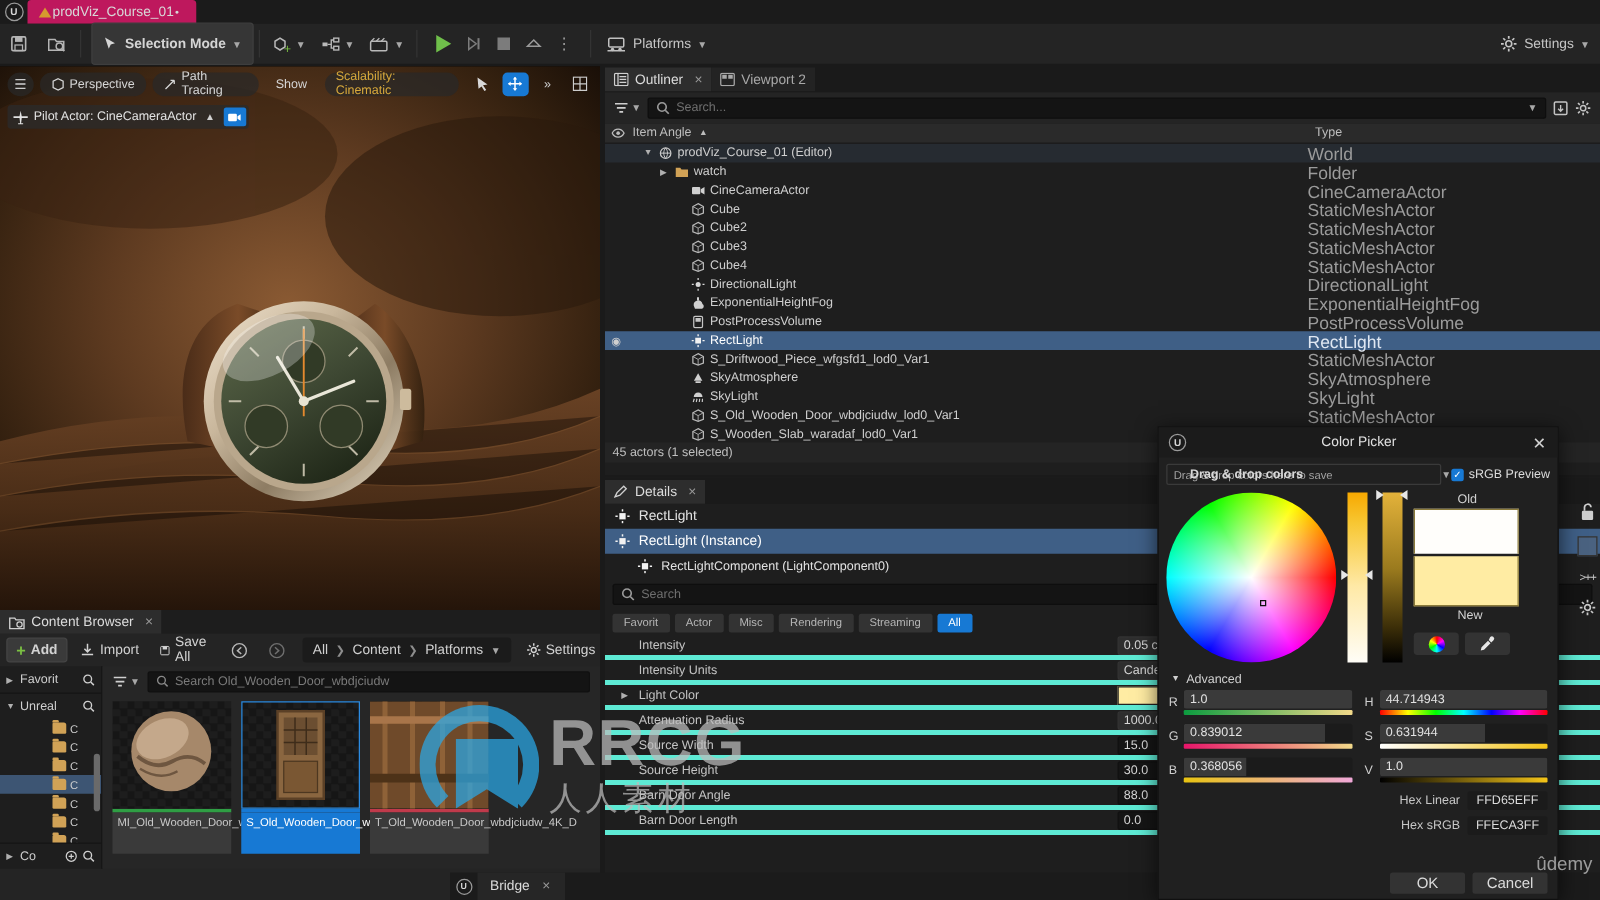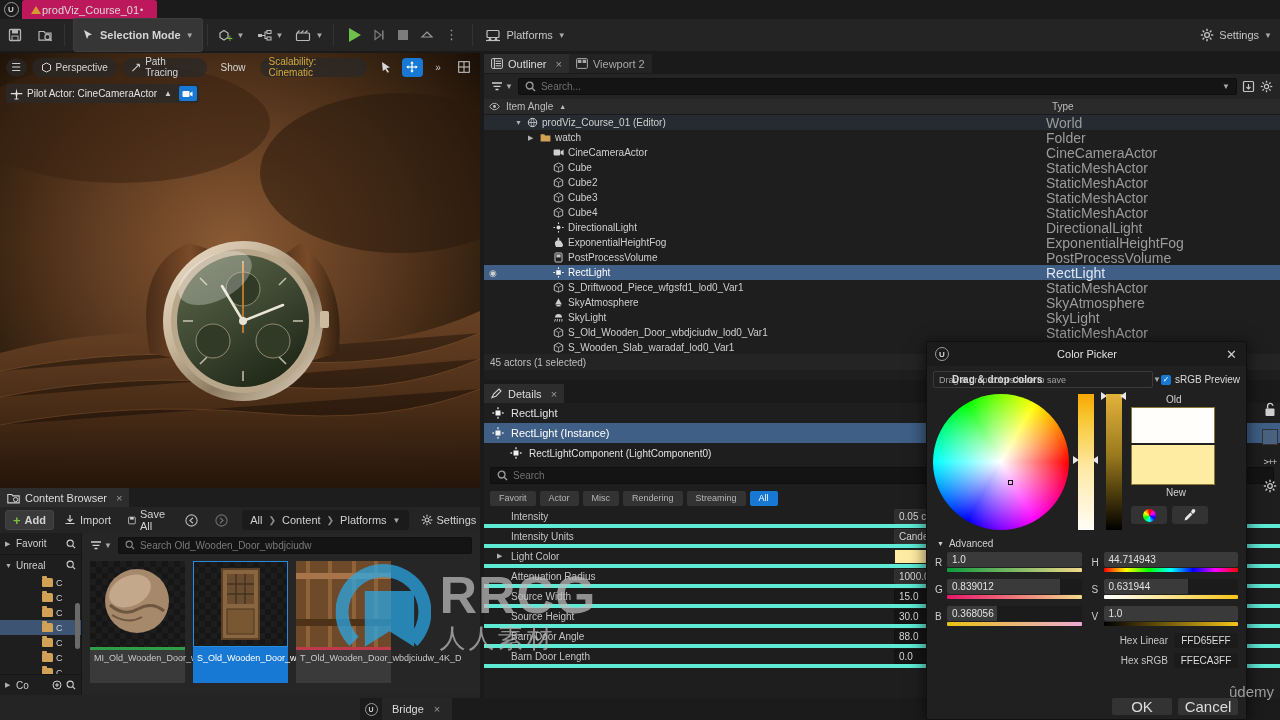--- a/index.html
+++ b/index.html
@@ -140,21 +140,21 @@
   .sbody{flex:1;}
   .sfield{height:15px;background:#1b1b1b;border-radius:2px;display:flex;align-items:center;padding-left:5px;font-size:10px;color:#e2e2e2;position:relative;overflow:hidden;}
   .sfill{position:absolute;left:0;top:0;bottom:0;background:#3a3a3a;}
   .sfield span{position:relative;z-index:2;}
   .sgrad{height:4px;margin-top:1px;border-radius:1px;}
   #hexrows{margin-top:7px;padding-right:8px;display:flex;flex-direction:column;gap:5px;align-items:flex-end;}
   .hexrow{display:flex;align-items:center;gap:6px;}
   .hexrow .hk{font-size:10px;color:#c6c6c6;}
   .hexbox{width:64px;height:15px;background:#1b1b1b;border-radius:2px;display:flex;align-items:center;justify-content:center;font-size:10px;color:#dcdcdc;}
   #pk-footer{position:absolute;left:0;right:0;bottom:0;height:26px;display:flex;align-items:center;justify-content:flex-end;gap:6px;padding-right:8px;}
-  .fbtn2{width:60px;height:17px;background:#333;border-radius:2px;display:flex;align-items:center;justify-content:center;font-size:15px;color:#dcdcdc;}
+  .fbtn2{width:60px;height:17px;background:#333;border-radius:2px;display:flex;align-items:center;justify-content:center;font-size:12px;color:#dcdcdc;}
   
   #bottombar{position:absolute;left:360px;bottom:0;width:920px;height:22px;background:#1b1b1b;display:flex;align-items:center;z-index:10;}
   #bridge-tab{height:22px;background:#262626;display:flex;align-items:center;gap:10px;padding:0 12px 0 10px;font-size:11px;color:#dcdcdc;}
   
   #wm{position:absolute;left:466px;top:612px;transform:translate(-50%,-50%);z-index:15;pointer-events:none;opacity:.72;display:flex;align-items:center;gap:8px;}
   #wm .mark{width:96px;height:96px;border-radius:50%;border:13px solid #2aa9e8;border-bottom-color:transparent;position:relative;}
   #wm .mark:after{content:"";position:absolute;left:16px;top:14px;width:50px;height:56px;background:#2aa9e8;clip-path:polygon(0 0,100% 0,100% 100%,50% 72%,0 100%);}
   #wm .txt{display:flex;flex-direction:column;}
   #wm .rrcg{font-size:52px;font-weight:bold;color:#bdbdbd;letter-spacing:1px;line-height:52px;}
   #wm .cn{font-size:26px;color:#bdbdbd;letter-spacing:3px;}

